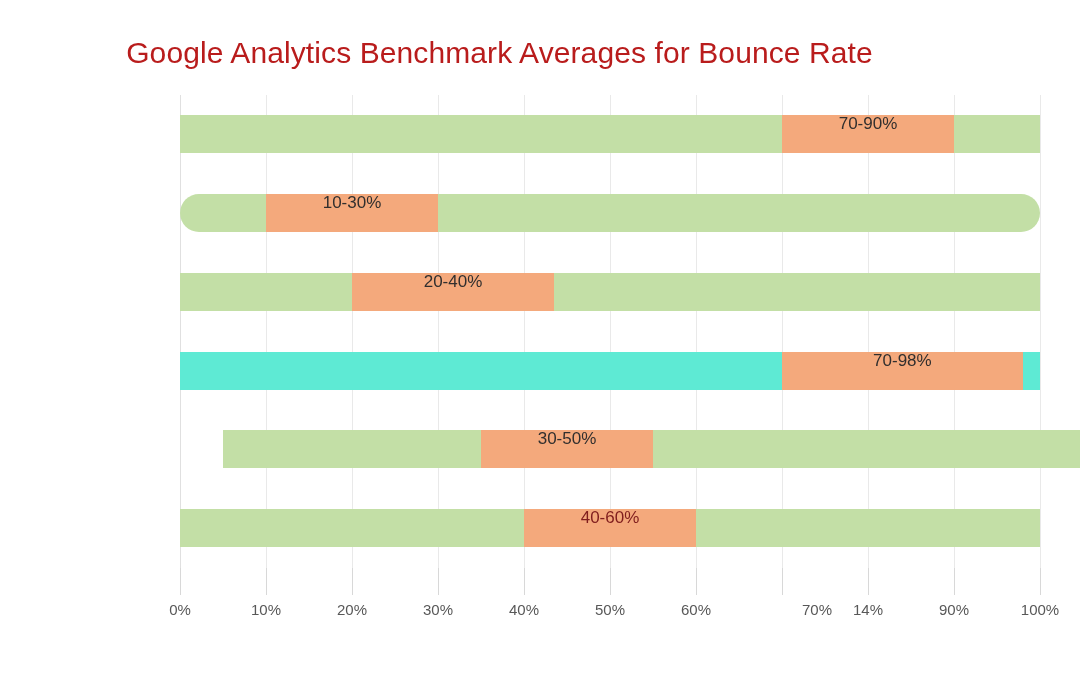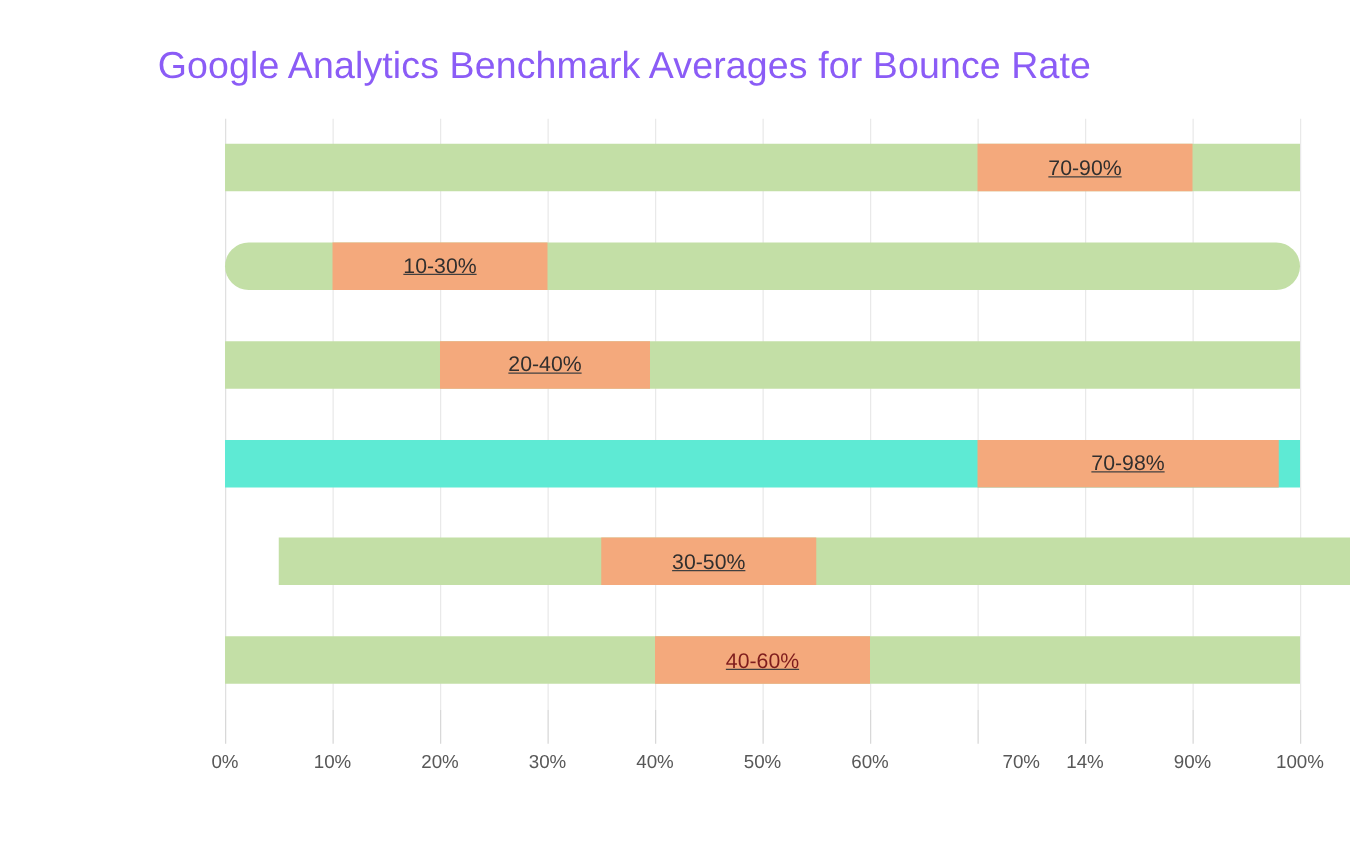--- a/index.html
+++ b/index.html
@@ -24,21 +24,21 @@
 
   
   #chart-title {
     position: absolute;
     left: 0;
     top: 36px;
     width: 999px;
     text-align: center;
     font-size: 30px;
     font-weight: 400;
-    color: #8b5cf6;
+    color: #b91c1c;
     letter-spacing: 0.1px;
     white-space: nowrap;
   }
 
   
   
   #plot-area {
     position: absolute;
     left: 180px;
     top: 95px;
@@ -73,23 +73,21 @@
     height: 38px;
     background: #c3dfa6;
   }
 
   .bar-highlight {
     position: absolute;
     top: 0;
     height: 38px;
     background: #f4a97c;
     display: flex;
-    align-items: center;
     justify-content: center;
-    text-decoration: underline;
   }
 
   .bar-highlight-label {
     font-size: 17px;
     color: #312f2e;
     white-space: nowrap;
     line-height: 1;
   }
   .ytick-label {
     position: absolute;
@@ -175,21 +173,21 @@
         </div>
         <div class="band" style="top: 78.8333px; height: 78.8333px;">
           <div class="bar" style="left: 0px; width: 860px; background: rgb(195, 223, 166); border-radius: 19px;">
             <div class="bar-highlight" style="left: 86px; width: 172px; background: rgb(244, 169, 124);">
               <span class="bar-highlight-label" style="color: rgb(49, 47, 46);">10-30%</span>
             </div>
           </div>
         </div>
         <div class="band" style="top: 157.667px; height: 78.8333px;">
           <div class="bar" style="left: 0px; width: 860px; background: rgb(195, 223, 166);">
-            <div class="bar-highlight" style="left: 172px; width: 168px; background: rgb(244, 169, 124);">
+            <div class="bar-highlight" style="left: 172px; width: 202px; background: rgb(244, 169, 124);">
               <span class="bar-highlight-label" style="color: rgb(49, 47, 46);">20-40%</span>
             </div>
           </div>
         </div>
         <div class="band" style="top: 236.5px; height: 78.8333px;">
           <div class="bar" style="left: 0px; width: 860px; background: #5eead4;">
             <div class="bar-highlight" style="left: 602px; width: 240.8px; background: rgb(244, 169, 124);">
               <span class="bar-highlight-label" style="color: rgb(49, 47, 46);">70-98%</span>
             </div>
           </div>

